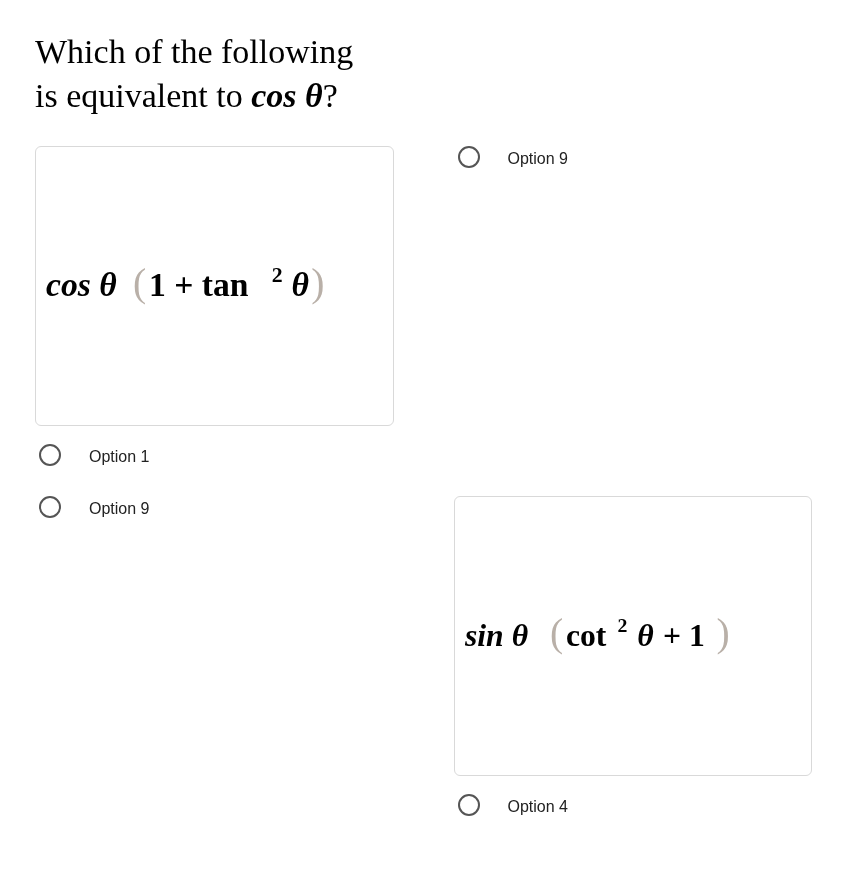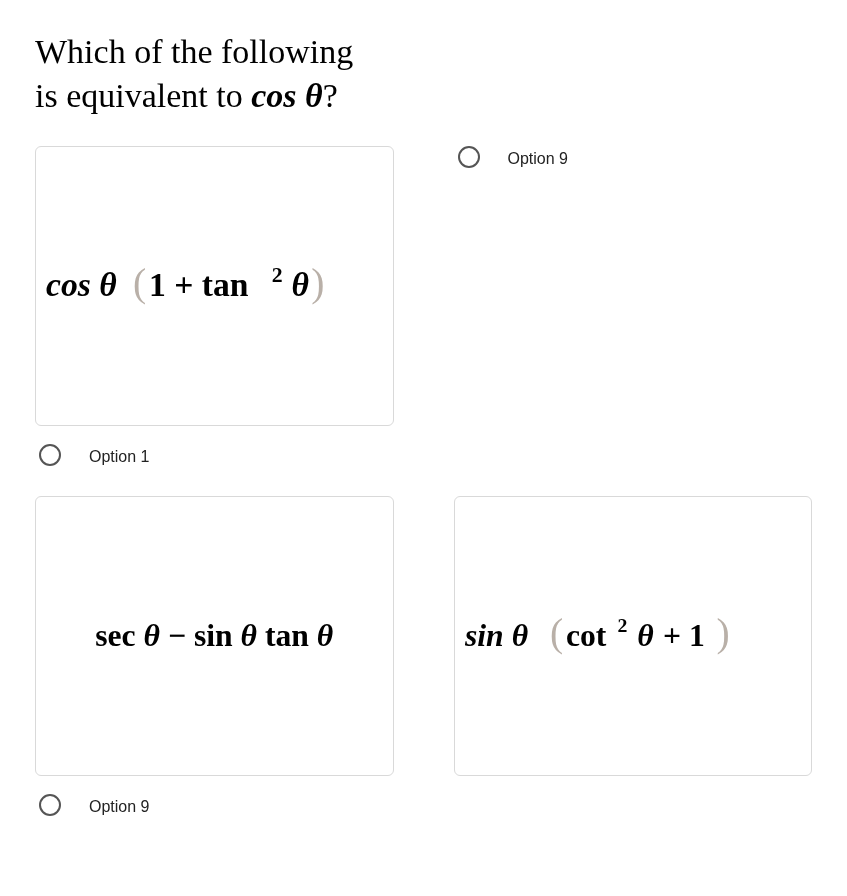--- a/index.html
+++ b/index.html
@@ -93,38 +93,37 @@
   </div>
 
   <div class="cell">
     <div class="option-row">
       <span class="radio"></span>
       <span>Option 9</span>
     </div>
   </div>
 
   <div class="cell">
-    <div class="card">
-      <svg viewBox="0 0 340 60" width="340" height="60">
-        <text x="170" y="40" text-anchor="middle" font-family="Georgia,serif" font-size="32" font-weight="bold">sec <tspan font-style="italic">θ</tspan> − sin <tspan font-style="italic">θ</tspan> tan <tspan font-style="italic">θ</tspan></text>
-      </svg>
-    </div>
     <div class="option-row">
       <span class="radio"></span>
       <span>Option 9</span>
     </div>
   </div>
 
   <div class="cell">
     <div class="card">
       <svg viewBox="0 0 340 60" width="340" height="60">
         <text x="0" y="40" font-family="Georgia,serif" font-size="32" font-weight="bold" font-style="italic">sin θ</text>
         <text x="86" y="40" font-family="Georgia,serif" font-size="40" fill="#b9b0a8">(</text>
         <text x="102" y="40" font-family="Georgia,serif" font-size="32" font-weight="bold">cot</text>
         <text x="154" y="26" font-family="Georgia,serif" font-size="20" font-weight="bold">2</text>
         <text x="174" y="40" font-family="Georgia,serif" font-size="32" font-weight="bold" font-style="italic">θ</text>
         <text x="200" y="40" font-family="Georgia,serif" font-size="32" font-weight="bold">+ 1</text>
         <text x="254" y="40" font-family="Georgia,serif" font-size="40" fill="#b9b0a8">)</text>
       </svg>
     </div>
+    <div class="option-row">
+      <span class="radio"></span>
+      <span>Option 4</span>
+    </div>
   </div>
 
 </div>
 
 </body></html>

